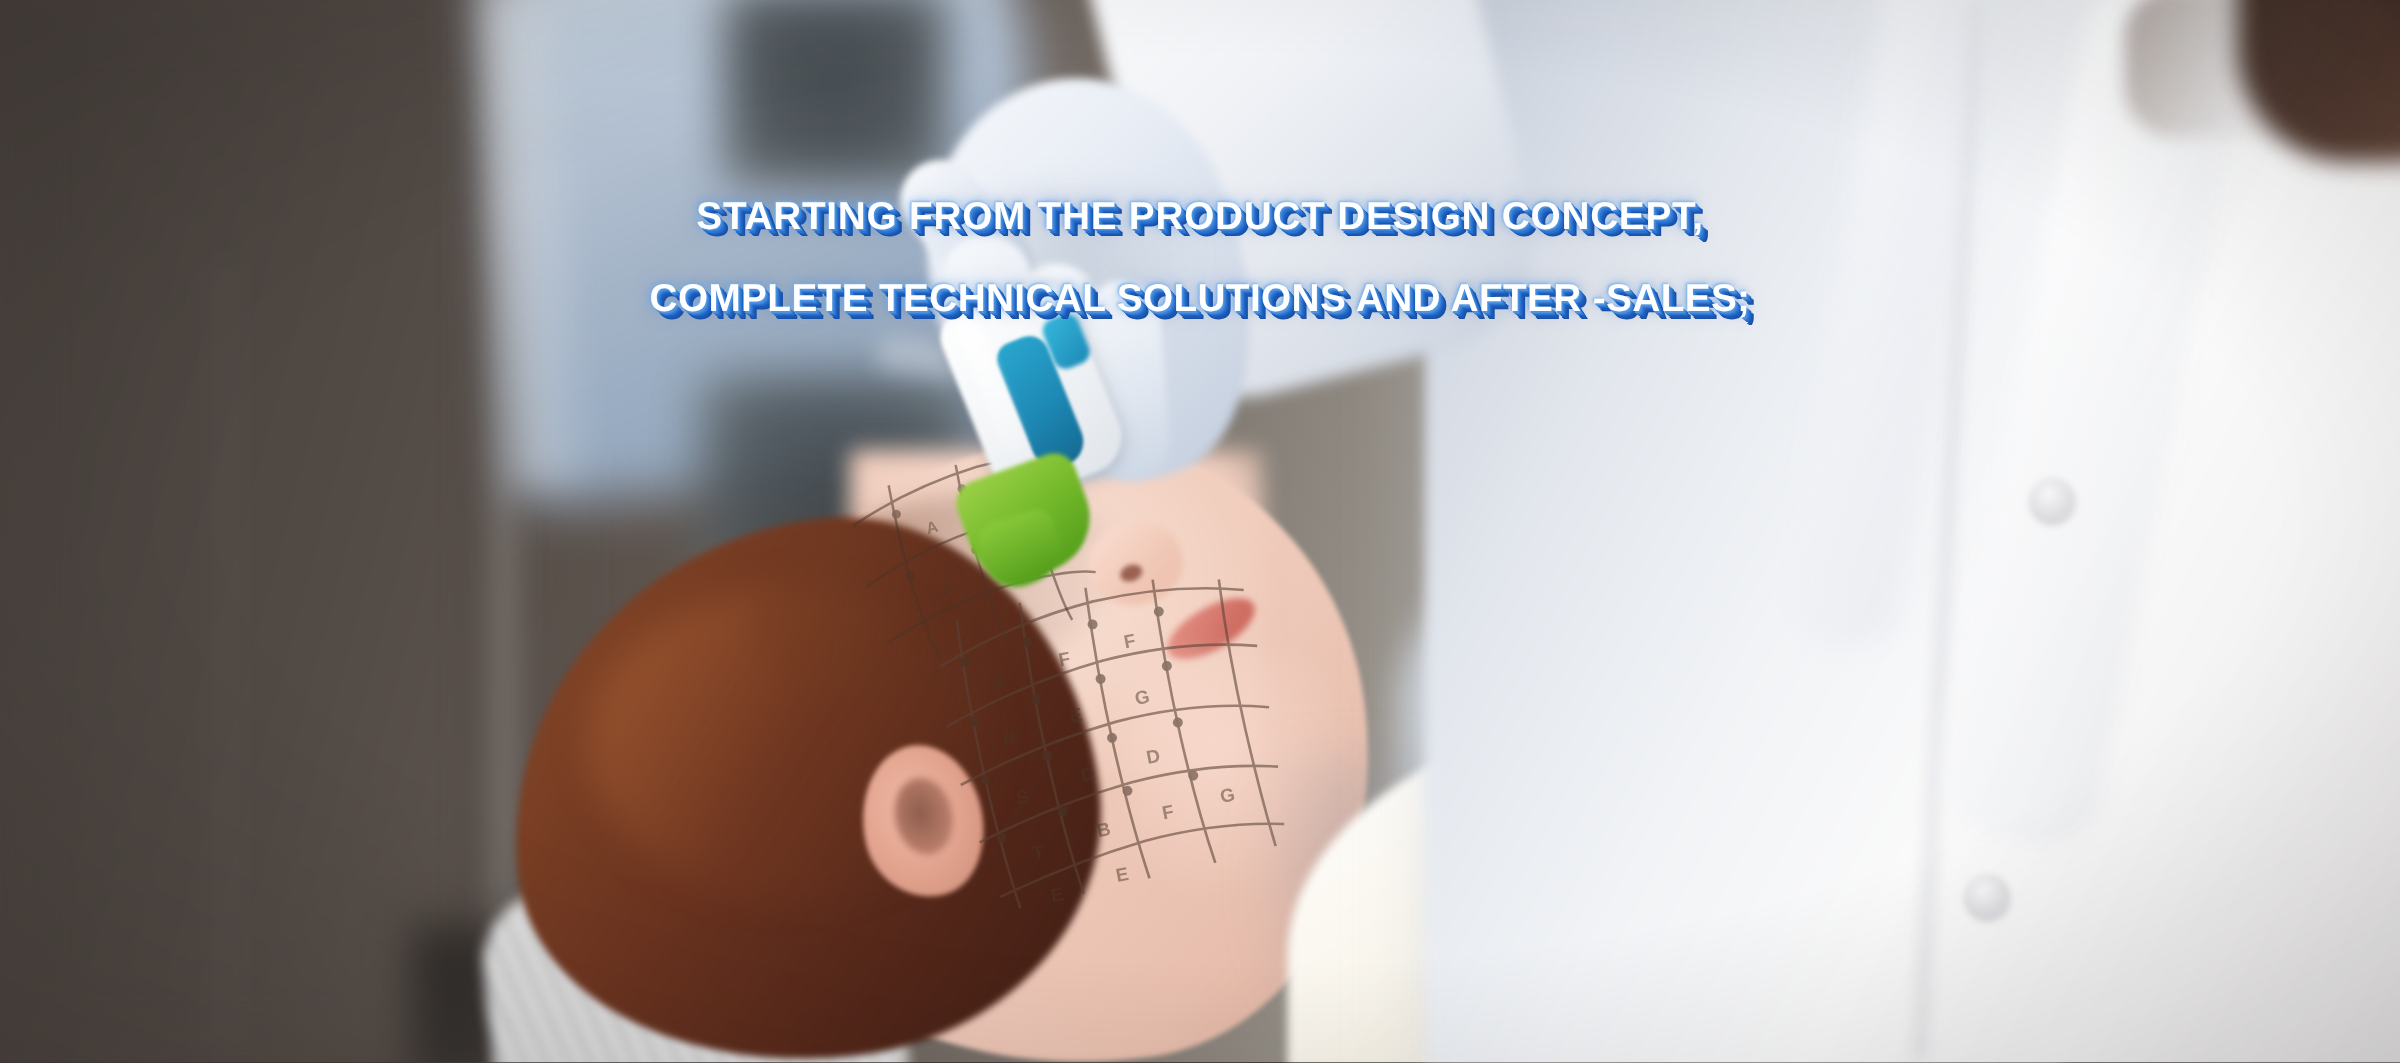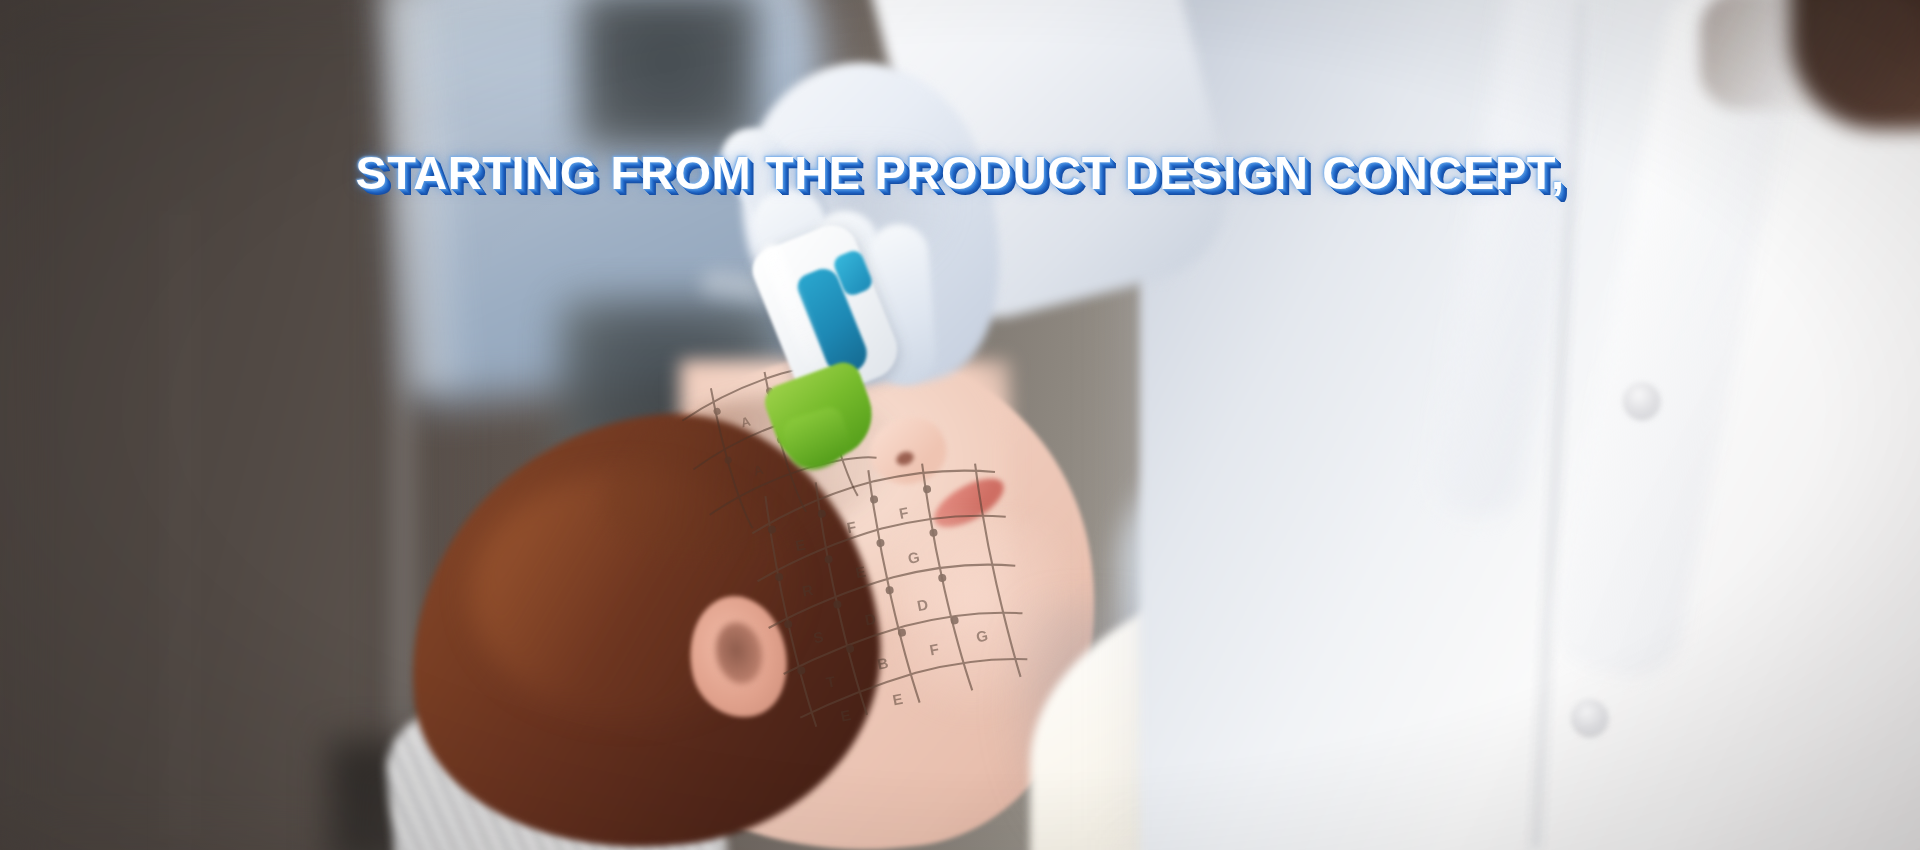--- a/index.html
+++ b/index.html
@@ -406,21 +406,21 @@
     position:absolute;
     left:0; top:140px;
     width:1920px;
     text-align:center;
     pointer-events:none;
   }
   .hl-line{
     display:block;
     font-family:"Liberation Sans", sans-serif;
     font-weight:700;
-    font-size:47px;
+    font-size:31px;
     letter-spacing:.6px;
     line-height:66px;
     color:#ffffff;
     white-space:nowrap;
     text-shadow:
        1px 1px 0 #4f93e0,
        2px 2px 0 #3b82d8,
        3px 3px 0 #2a72ce,
        4px 4px 0 #1f63c2,
        5px 5px 0 #1a58b4,
@@ -573,15 +573,16 @@
   <div class="layer" id="hp-teal"></div>
   <div class="layer" id="hp-teal-top"></div>
   <div class="layer" id="hp-gloss"></div>
   <div class="layer" id="hp-green"></div>
   <div class="layer" id="hp-green-tip"></div>
 
   <div class="layer" id="softness"></div>
 
   <div id="headline">
     <span class="hl-line" id="hl1">STARTING FROM THE PRODUCT DESIGN CONCEPT,</span>
+    <span class="hl-line" id="hl2">COMPLETE TECHNICAL SOLUTIONS AND AFTER -SALES;</span>
   </div>
 
 </div>
 
 </body></html>

